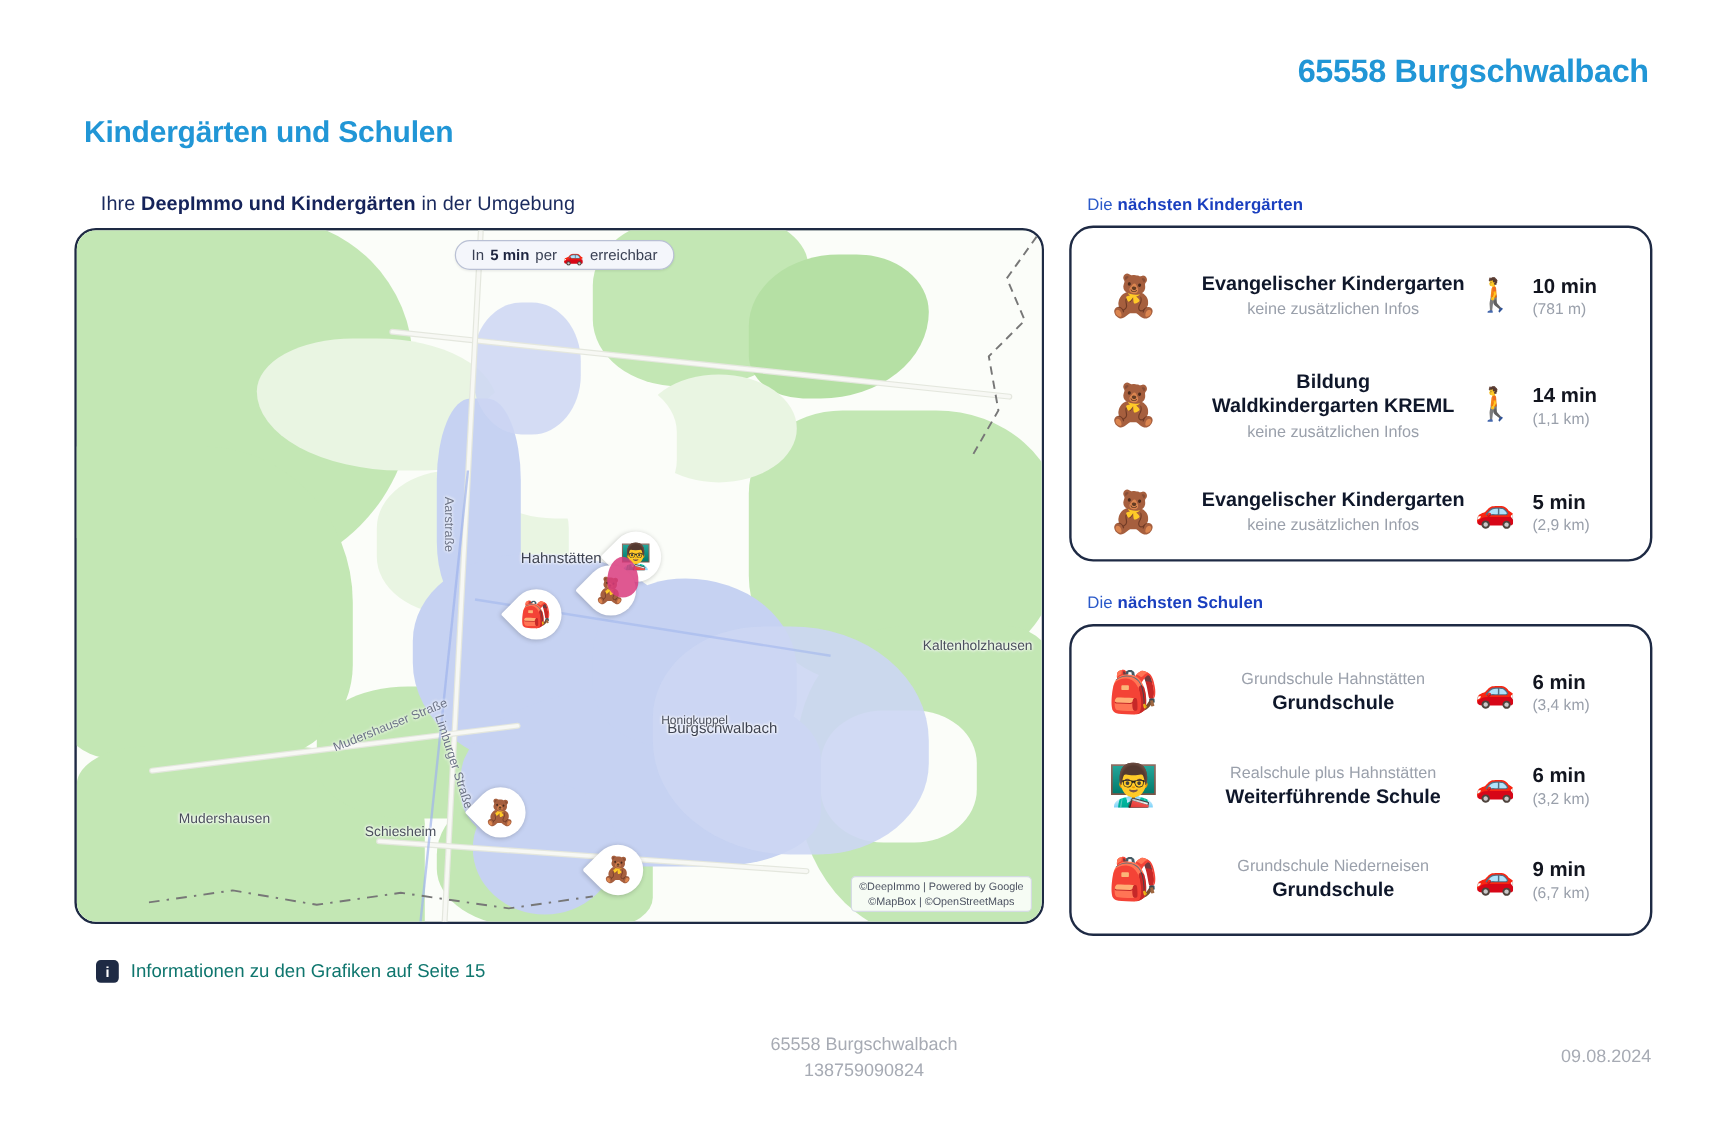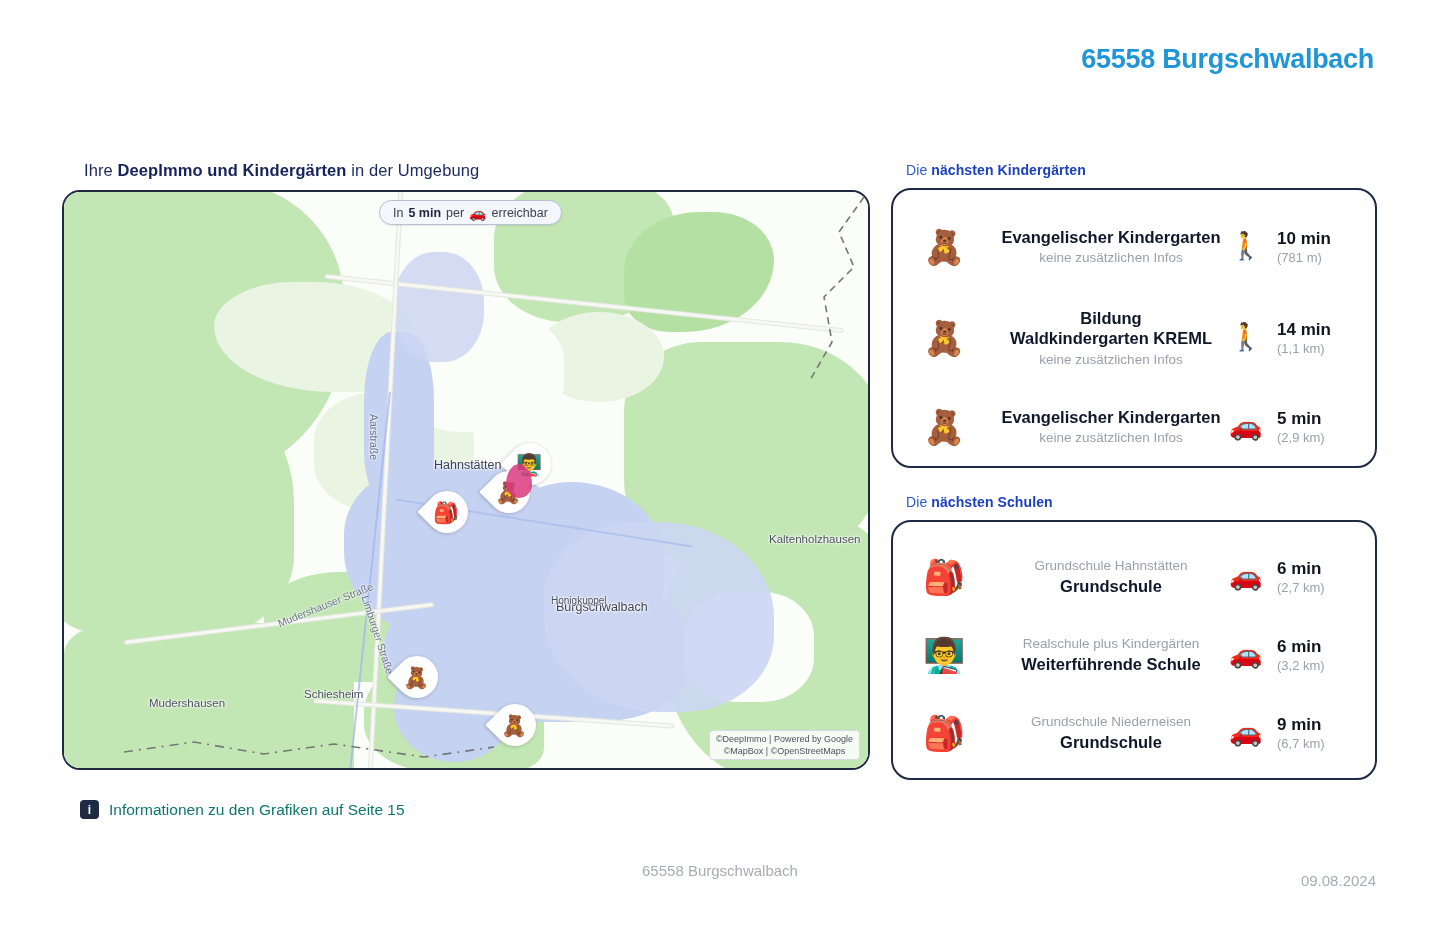--- a/index.html
+++ b/index.html
@@ -153,20 +153,21 @@
   .foot-date {
     position:absolute; right:64px; top:872px;
     font-size:15px; color:#a7abb4;
   }
 </style>
 </head>
 <body>
 
 <div class="page">
 
+  <div class="hdr-sub">Kindergärten und Schulen</div>
   <div class="hdr-place">65558 Burgschwalbach</div>
 
   <div class="map-caption">
     <span>Ihre </span><b>DeepImmo und Kindergärten</b><span> in der Umgebung</span>
   </div>
 
   <div class="map-frame">
     <div class="map-canvas">
 
       <div class="mp white" style="left:0;top:0;width:808px;height:580px;"></div>
@@ -206,21 +207,21 @@
       <svg style="position:absolute;left:650px;top:0;width:160px;height:200px;">
         <path d="M150 5 L125 40 L140 75 L110 105 L118 150 L95 190" stroke="#777" stroke-width="1.6" fill="none" stroke-dasharray="7 5"></path>
       </svg>
       <svg style="position:absolute;left:60px;top:500px;width:380px;height:80px;">
         <path d="M0 60 L70 50 L140 62 L210 52 L300 65 L370 55" stroke="#777" stroke-width="1.6" fill="none" stroke-dasharray="9 6 2 6"></path>
       </svg>
 
       <div class="plabel big" style="left:370px;top:266px;">Hahnstätten</div>
       <div class="plabel" style="left:705px;top:341px;">Kaltenholzhausen</div>
       <div class="plabel big" style="left:492px;top:408px;">Burgschwalbach</div>
-      <div class="plabel" style="left:85px;top:485px;margin-top:20px;">Mudershausen</div>
+      <div class="plabel" style="left:85px;top:485px;">Mudershausen</div>
       <div class="plabel" style="left:240px;top:496px;">Schiesheim</div>
       <div class="plabel" style="left:487px;top:361px;font-size:10px;margin-top:42px;">Honigkuppel</div>
 
       <div class="streetlabel" style="left:316px;top:222px;transform:rotate(90deg);transform-origin:left top;">Aarstraße</div>
       <div class="streetlabel" style="left:307px;top:402px;transform:rotate(72deg);transform-origin:left top;">Limburger Straße</div>
       <div class="streetlabel" style="left:212px;top:426px;transform:rotate(-22deg);transform-origin:left top;">Mudershauser Straße</div>
 
       <div class="marker" style="left:445px;top:251px;">
           <span>👨‍🏫</span>
         </div>
@@ -320,29 +321,29 @@
     <div class="row" style="top:22px;height:66px;">
       <div class="row-icon">🎒</div>
       <div class="row-mid">
         <div class="t-pre">Grundschule Hahnstätten</div>
         <div class="t-main">Grundschule</div>
       </div>
       <div class="row-right">
         <div class="mode-icon">🚗</div>
         <div class="dur-wrap">
           <div class="dur">6 min</div>
-          <div class="dist">(2,7 km)</div>
+          <div class="dist">(3,4 km)</div>
         </div>
       </div>
     </div>
 
     <div class="row" style="top:100px;height:66px;">
       <div class="row-icon">👨‍🏫</div>
       <div class="row-mid">
-        <div class="t-pre">Realschule plus Kindergärten</div>
+        <div class="t-pre">Realschule plus Hahnstätten</div>
         <div class="t-main">Weiterführende Schule</div>
       </div>
       <div class="row-right">
         <div class="mode-icon">🚗</div>
         <div class="dur-wrap">
           <div class="dur">6 min</div>
           <div class="dist">(3,2 km)</div>
         </div>
       </div>
     </div>
@@ -358,16 +359,17 @@
         <div class="dur-wrap">
           <div class="dur">9 min</div>
           <div class="dist">(6,7 km)</div>
         </div>
       </div>
     </div>
   </div>
 
   <div class="foot-center">
     <div>65558 Burgschwalbach</div>
+    <div>138759090824</div>
   </div>
   <div class="foot-date">09.08.2024</div>
 
 </div>
 
 </body></html>

